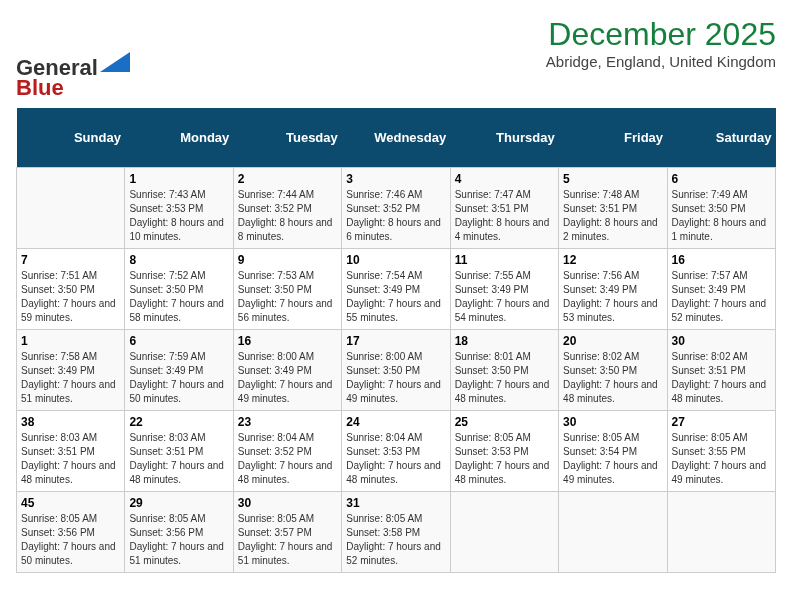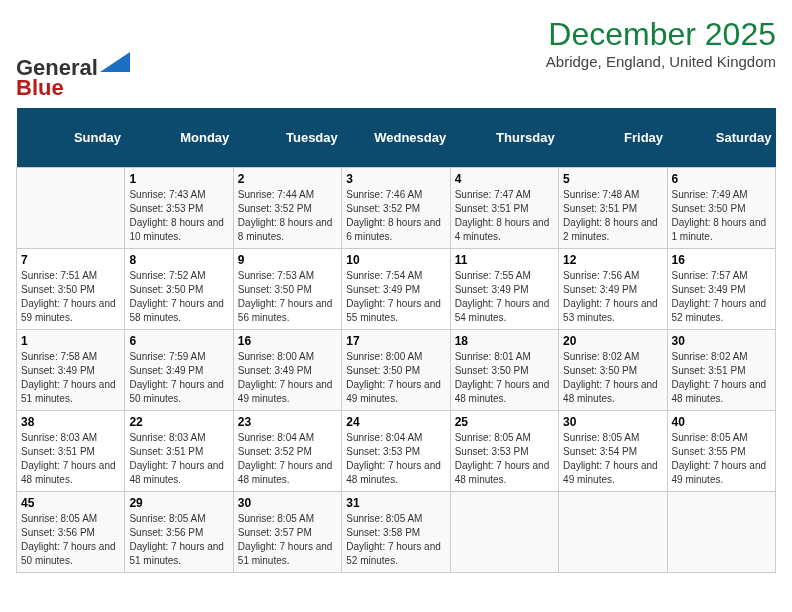--- a/index.html
+++ b/index.html
@@ -269,21 +269,21 @@
           Sunrise: 8:05 AM<br>Sunset: 3:53 PM<br>Daylight: 7 hours and 48 minutes.
         </div>
         </td>
         <td>
           <span class="day-num">30</span>
         <div class="day-info">
           Sunrise: 8:05 AM<br>Sunset: 3:54 PM<br>Daylight: 7 hours and 49 minutes.
         </div>
         </td>
         <td>
-          <span class="day-num">40</span>
+          <span class="day-num">27</span>
         <div class="day-info">
           Sunrise: 8:05 AM<br>Sunset: 3:55 PM<br>Daylight: 7 hours and 49 minutes.
         </div>
         </td>
       </tr>
       <tr>
         <td>
           <span class="day-num">45</span>
         <div class="day-info">
           Sunrise: 8:05 AM<br>Sunset: 3:56 PM<br>Daylight: 7 hours and 50 minutes.

